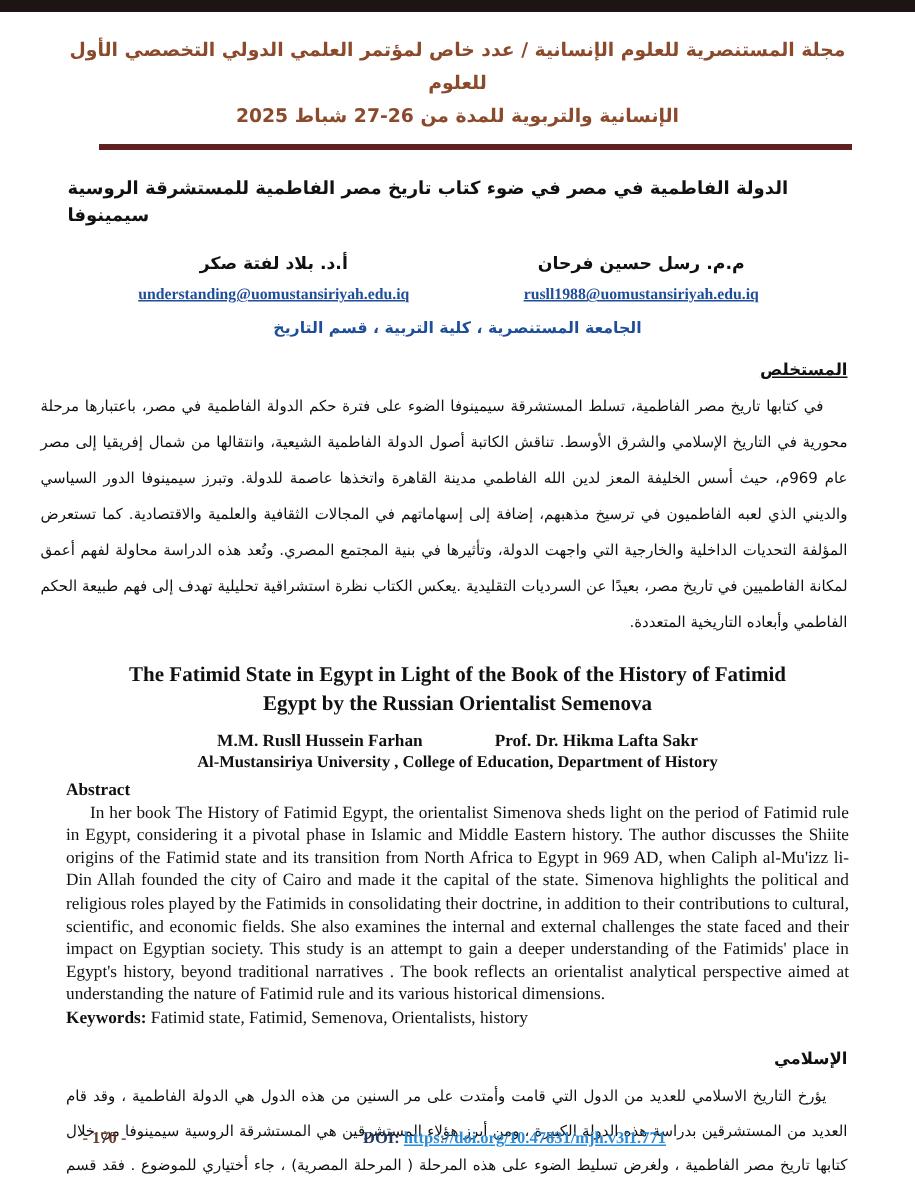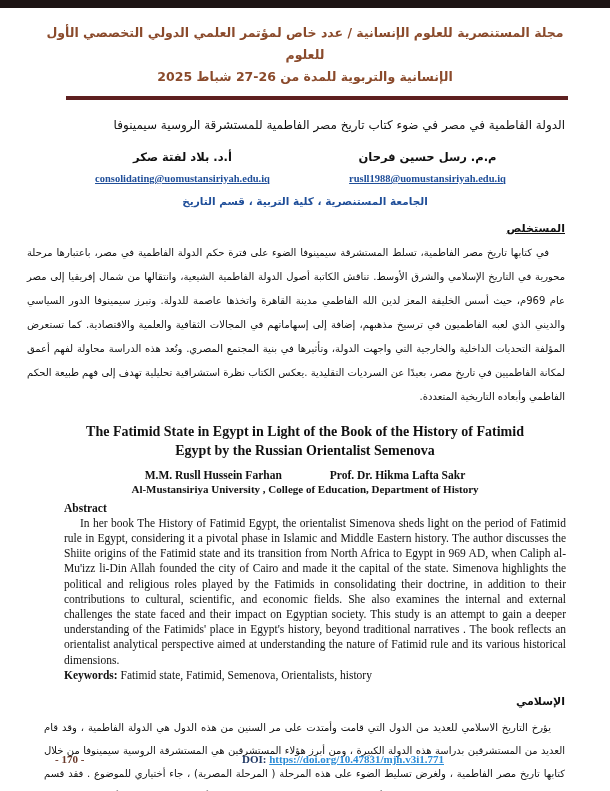--- a/index.html
+++ b/index.html
@@ -16,21 +16,21 @@
 
   .journal-header{
     margin:22px 40px 0 40px;text-align:center;
     color:#8a4a2b;font-weight:bold;font-size:12.5px;line-height:22px;
     font-family:"DejaVu Sans","Liberation Sans",sans-serif;direction:rtl;
     letter-spacing:0.2px;
   }
   .header-rule{height:4px;background:#5e2020;margin:8px 42px 0 66px;}
 
   .paper-title-ar{
-    margin:16px 45px 0 45px;text-align:right;font-weight:normal;font-size:12px;line-height:1.5;
+    margin:16px 45px 0 45px;text-align:left;font-weight:bold;font-size:12px;line-height:1.5;
   }
 
   .authors-row{display:flex;margin:16px 60px 0 60px;}
   .author-col{flex:1;text-align:center;}
   .author-name{font-weight:bold;font-size:11.5px;}
   .author-email{display:block;margin-top:9px;font-weight:bold;font-size:10.5px;
     color:#1f4e99;text-decoration:underline;
     font-family:"Liberation Serif","DejaVu Serif",serif;direction:ltr;}
   .affiliation-ar{margin-top:11px;text-align:center;font-weight:bold;font-size:10.5px;color:#1f4e99;}
 
@@ -39,21 +39,21 @@
   .abstract-ar-body{text-indent:16px;margin:0;}
   .keywords-ar{margin:0;}
   .bold{font-weight:bold;}
 
   .paper-title-en{
     margin:14px 70px 0 70px;text-align:center;font-weight:bold;font-size:14px;line-height:1.35;
   }
   .authors-en{display:flex;justify-content:center;gap:48px;margin-top:8px;font-weight:bold;font-size:11.5px;}
   .affiliation-en{text-align:center;font-weight:bold;font-size:11px;margin-top:2px;}
 
-  .abstract-en{margin:6px 44px 0 64px;font-size:11.5px;line-height:1.32;text-align:justify;}
+  .abstract-en{margin:6px 44px 0 44px;font-size:11.5px;line-height:1.32;text-align:justify;}
   .abstract-en-heading{font-weight:bold;font-size:11.5px;margin:0;}
   .abstract-en-body{text-indent:16px;margin:0;}
   .keywords-en{margin:0;}
 
   .intro-heading{margin:12px 45px 0 45px;text-align:right;font-weight:bold;font-size:11px;}
   .intro{margin:8px 45px 0 44px;font-size:10px;line-height:23px;text-align:justify;}
   .intro p{margin:0;}
   .intro .p1{text-indent:14px;}
 
   .footer{position:absolute;left:0;bottom:26px;width:506px;display:flex;align-items:baseline;font-size:11px;}
@@ -71,21 +71,21 @@
   <div>مجلة المستنصرية للعلوم الإنسانية / عدد خاص لمؤتمر العلمي الدولي التخصصي الأول للعلوم</div>
   <div>الإنسانية والتربوية للمدة من 26-27 شباط 2025</div>
 </div>
 <div class="header-rule"></div>
 
 <div class="paper-title-ar ar">الدولة الفاطمية في مصر في ضوء كتاب تاريخ مصر الفاطمية للمستشرقة الروسية سيمينوفا</div>
 
 <div class="authors-row">
   <div class="author-col">
     <div class="author-name ar">أ.د. بلاد لفتة صكر</div>
-    <a class="author-email" href="#">consolidating@uomustansiriyah.edu.iq</a>
+    <a class="author-email" href="#">understanding@uomustansiriyah.edu.iq</a>
   </div>
   <div class="author-col">
     <div class="author-name ar">م.م. رسل حسين فرحان</div>
     <a class="author-email" href="#">rusll1988@uomustansiriyah.edu.iq</a>
   </div>
 </div>
 <div class="affiliation-ar ar">الجامعة المستنصرية ، كلية التربية ، قسم التاريخ</div>
 
 <div class="abstract-ar ar">
   <span class="abstract-ar-heading">المستخلص</span>

